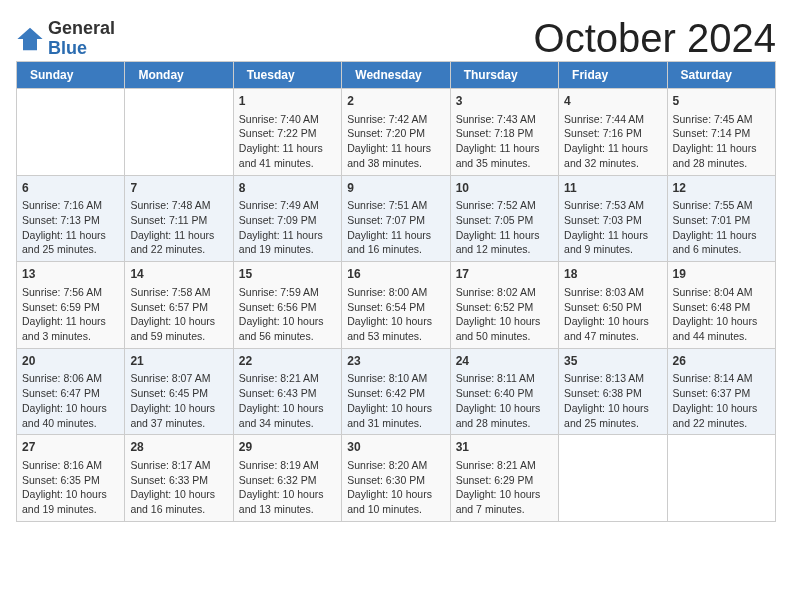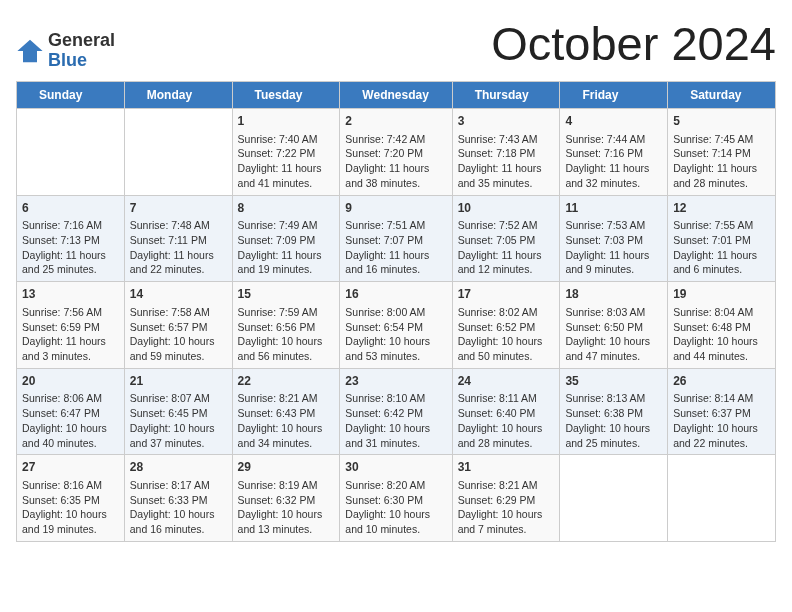--- a/index.html
+++ b/index.html
@@ -6,22 +6,21 @@
     body {
       font-family: Arial, sans-serif;
       background: #fff;
       width: 792px;
       min-height: 612px;
       padding: 16px;
     }
     .header {
       display: flex;
       justify-content: space-between;
-      align-items: flex-end;
-      margin-bottom: 10px;
+      align-items: center;
     }
     .logo {
       display: flex;
       align-items: center;
       gap: 4px;
     }
     .logo-text {
       font-size: 18px;
       font-weight: bold;
       line-height: 1.1;
@@ -29,38 +28,38 @@
     .logo-text .general { color: #333; }
     .logo-text .blue { color: #2b6cb0; }
     .logo-icon {
       width: 28px;
       height: 28px;
     }
     .title-block {
       text-align: right;
     }
     .month-title {
-      font-size: 47px;
+      font-size: 40px;
       font-weight: 300;
       color: #222;
     }
     .location {
       font-size: 14px;
       color: #555;
     }
     table {
       width: 100%;
       border-collapse: collapse;
       font-size: 11px;
     }
     thead tr th {
       background-color: #3a7abf;
       color: #fff;
       text-align: left;
-      padding: 6px 22px;
+      padding: 6px 13px;
       font-size: 12px;
       font-weight: bold;
       border: 1px solid #ccc;
     }
     tbody tr td {
       border: 1px solid #ccc;
       vertical-align: top;
       padding: 4px 5px;
       width: 107px;
       height: 80px;

